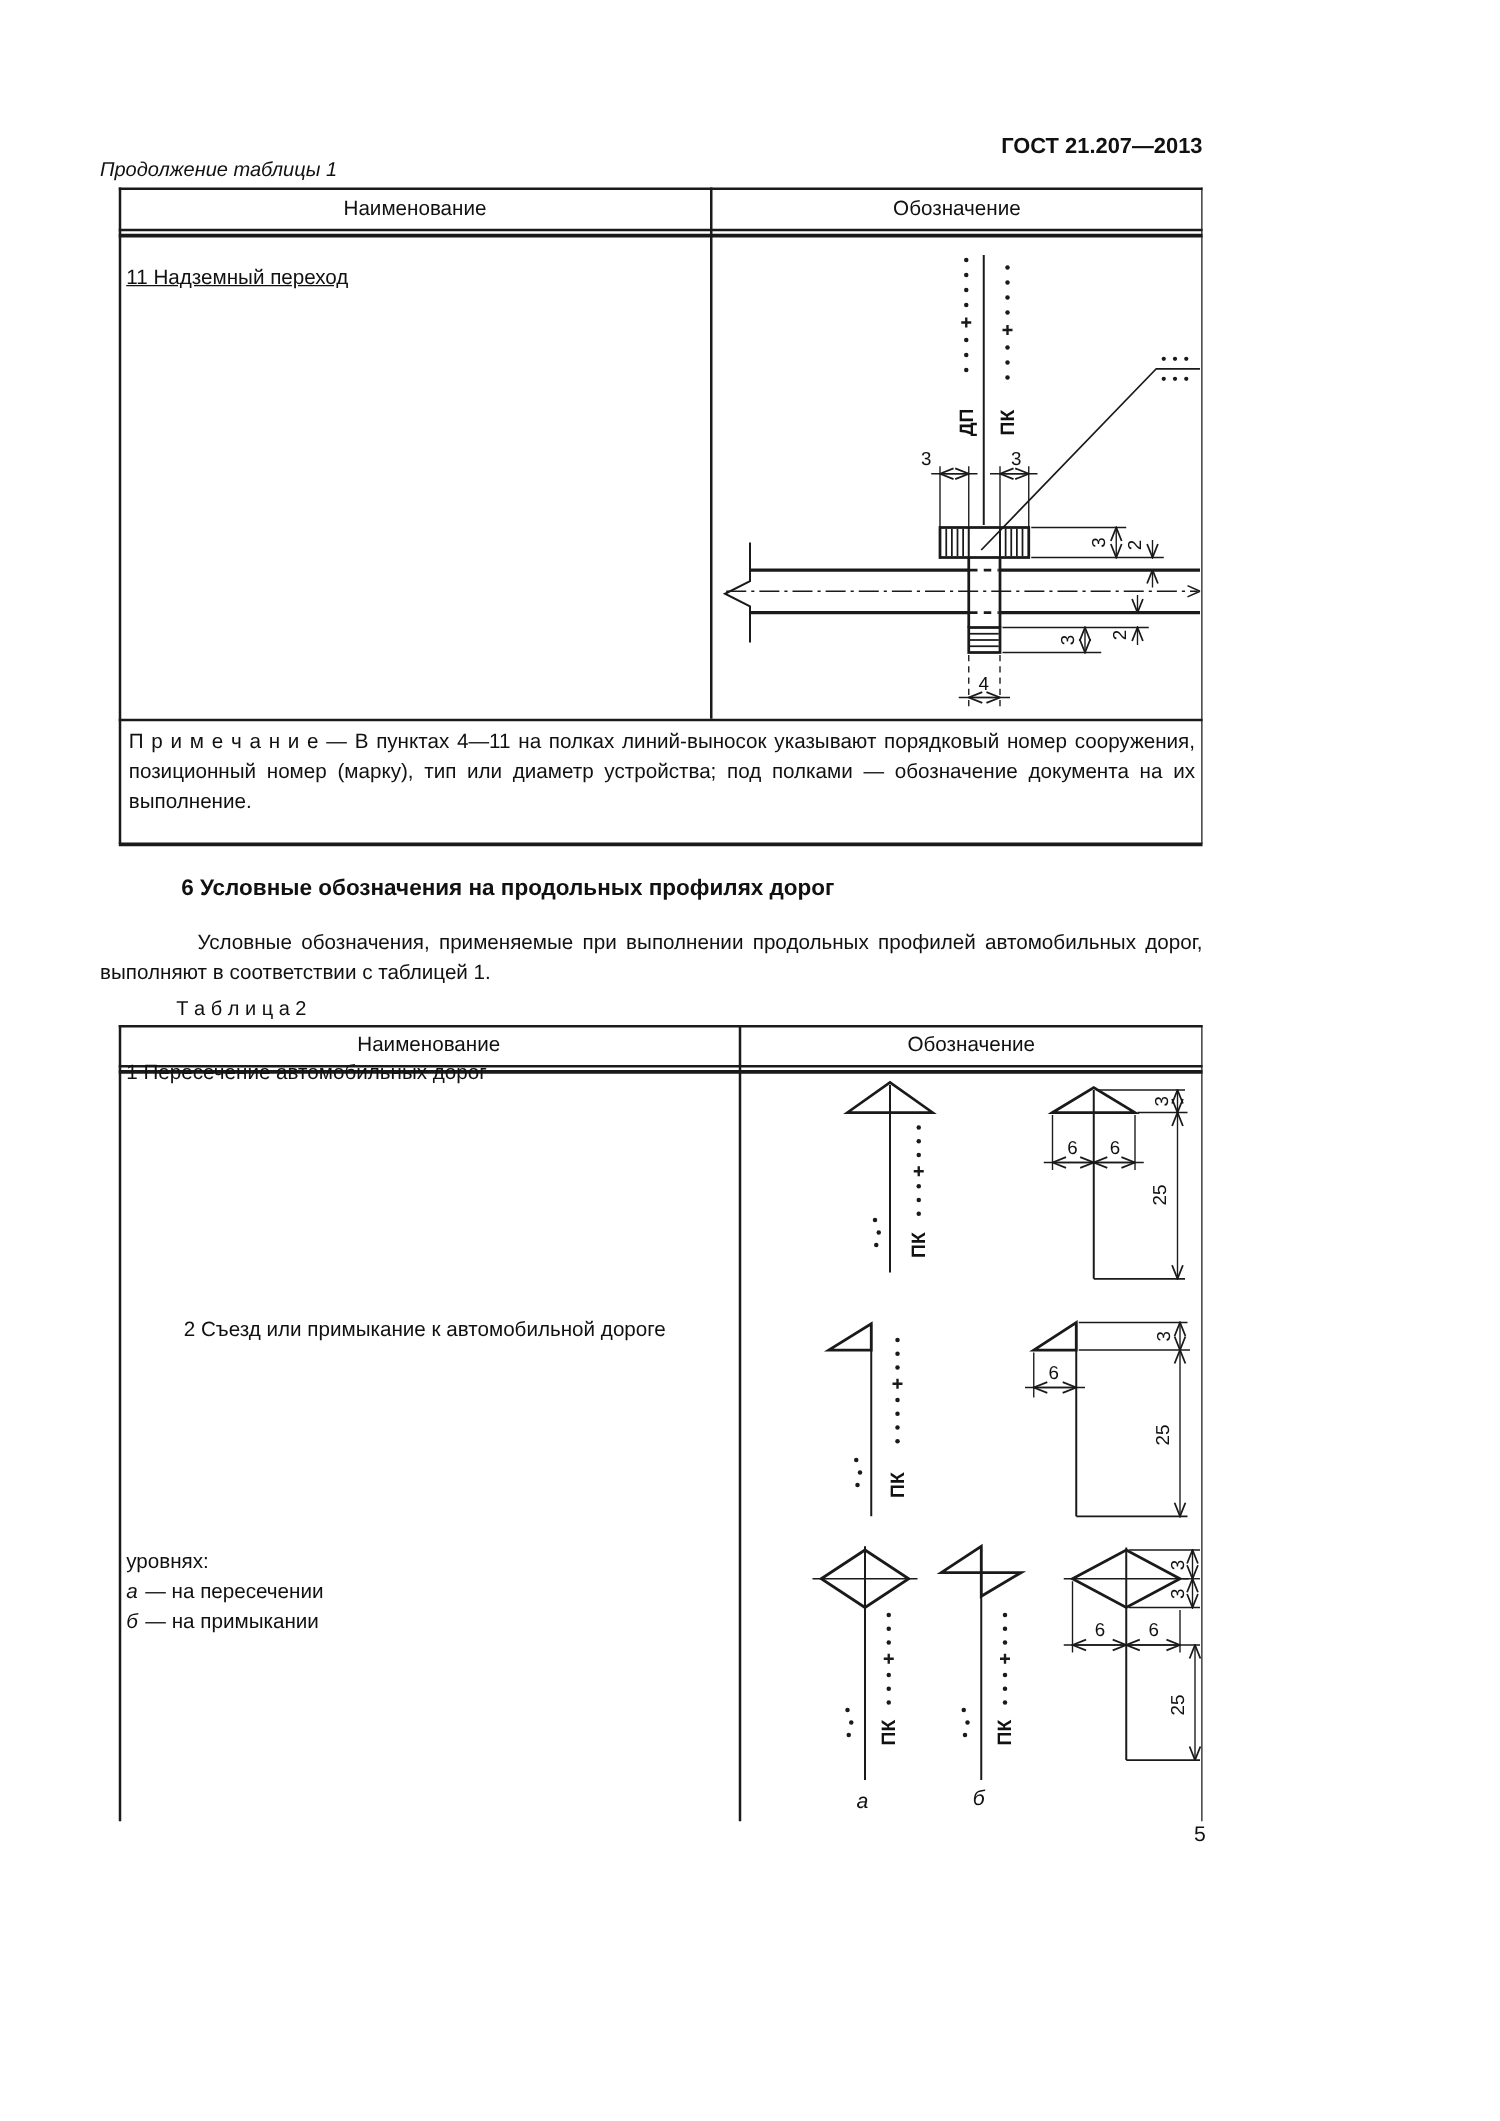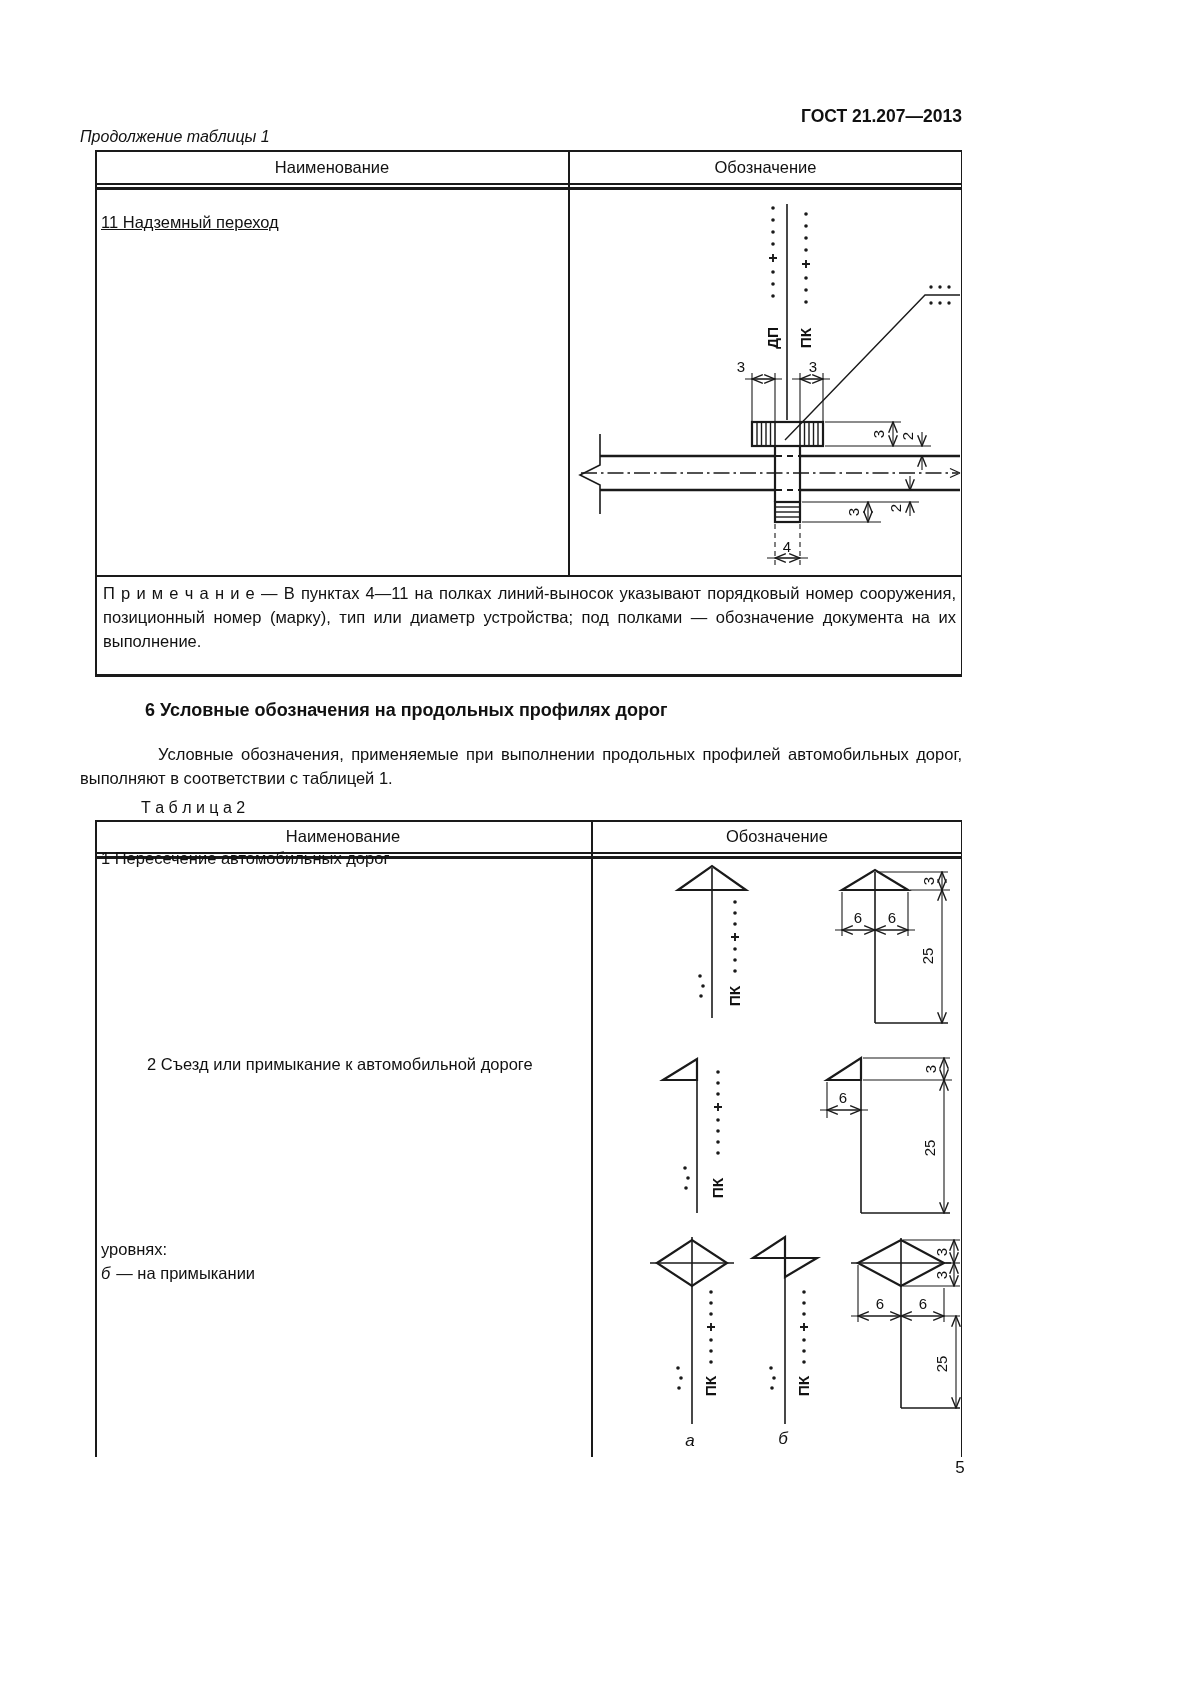--- a/index.html
+++ b/index.html
@@ -188,20 +188,21 @@
 <div class="vline" style="left:960.5px;top:820px;width:1.5px;height:637px;"></div>
 <div class="vline" style="left:591px;top:820px;width:1.5px;height:637px;"></div>
 
 <div class="abs th" style="left:95px;top:827px;width:496px;">Наименование</div>
 <div class="abs th" style="left:592px;top:827px;width:370px;">Обозначение</div>
 
 <div class="abs cell-text" style="left:101px;top:846px;width:485px;">1 Пересечение автомобильных дорог</div>
 <div class="abs cell-text" style="left:111px;top:1052px;width:488px;margin-left:36px;">2 Съезд или примыкание к автомобильной дороге</div>
 <div class="abs" style="left:101px;top:1237px;width:484px;">
   <div class="row3-ln">уровнях:</div>
+  <div class="row3-ln"><span class="it" style="margin-right:6px;">а</span><span>— на пересечении</span></div>
   <div class="row3-ln"><span class="it" style="margin-right:6px;">б</span><span>— на примыкании</span></div>
 </div>
 
 <svg style="left:592px;top:856px;" width="370" height="601" viewBox="0 0 370 601">
   <defs>
     <marker id="a2" viewBox="0 0 12 10" refX="11" refY="5" markerWidth="13" markerHeight="11" markerUnits="userSpaceOnUse" orient="auto-start-reverse">
       <path d="M1,1 L11,5 L1,9" fill="none" stroke="#1a1a1a" stroke-width="1.3"></path>
     </marker>
   </defs>
 

